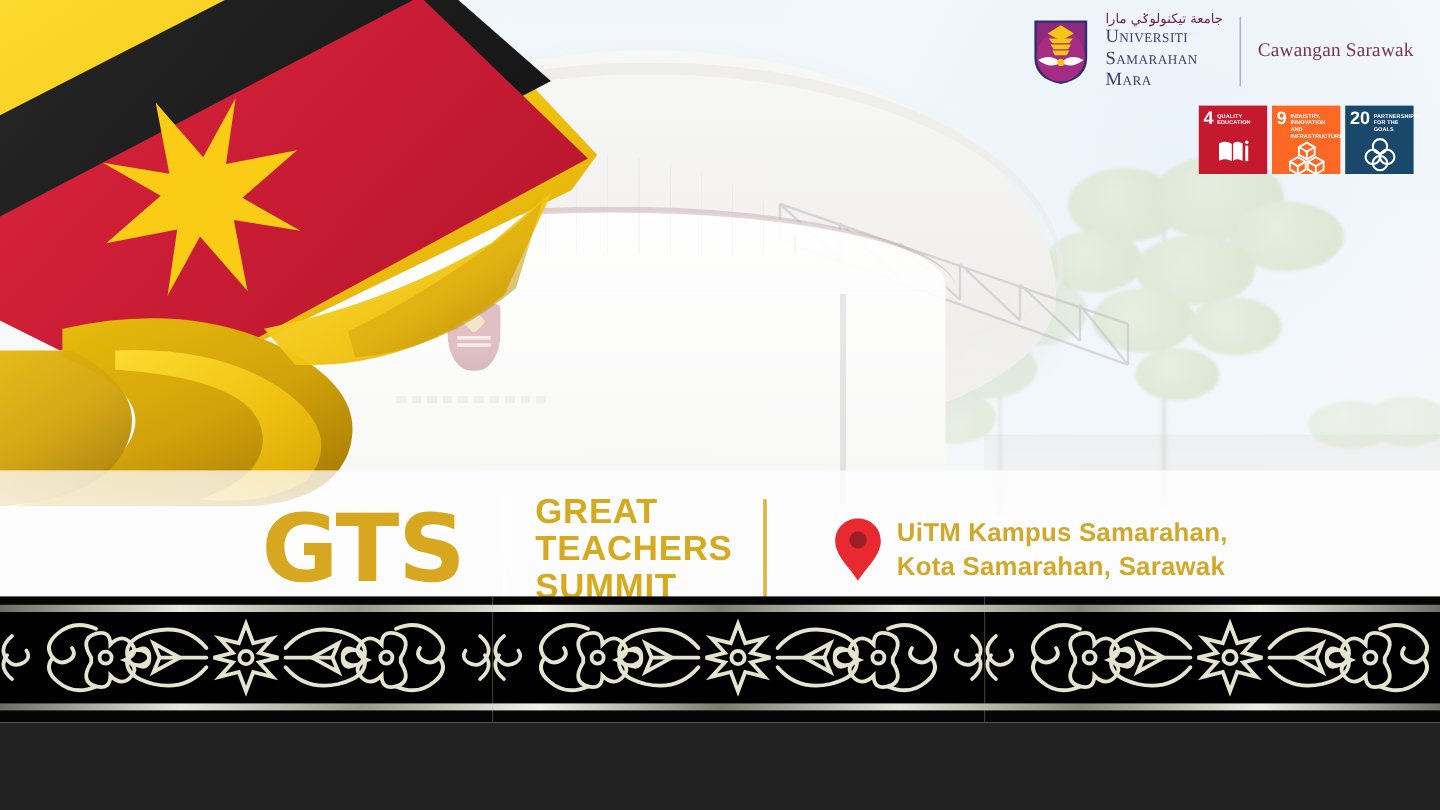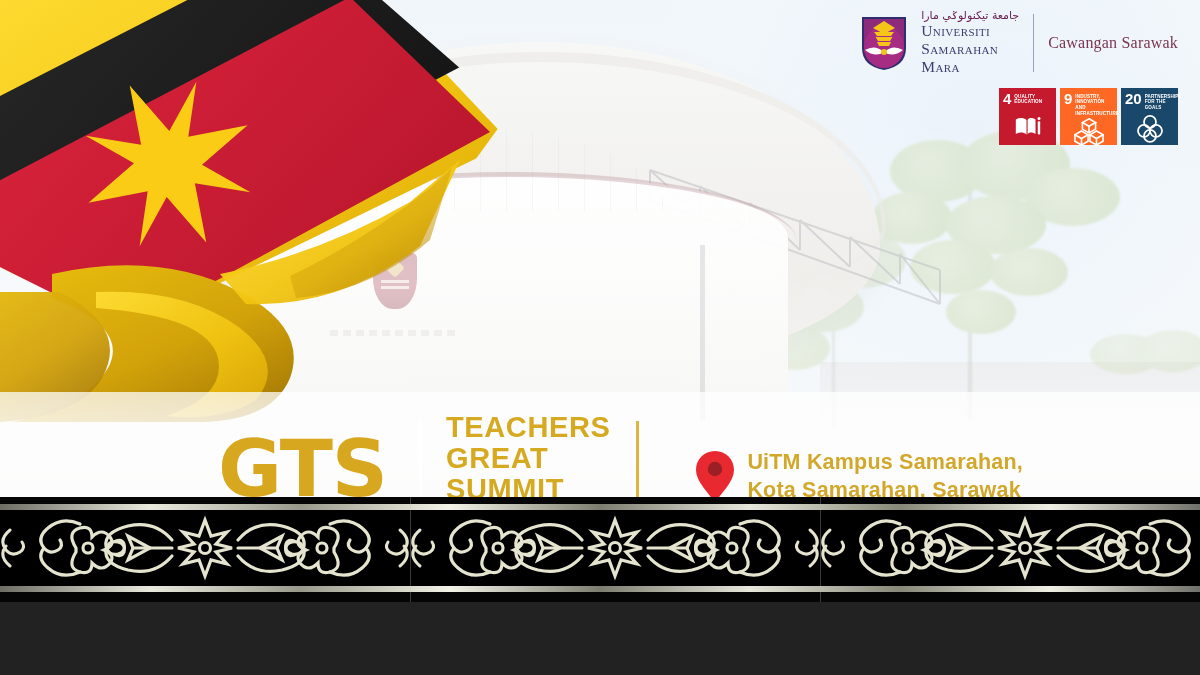--- a/index.html
+++ b/index.html
@@ -153,21 +153,21 @@
   .sdg-ico { flex:1; display:flex; align-items:center; justify-content:center; }
   .sdg-ico svg{ width:30px; height:30px; }
 
   
   .banner {
     position:absolute; left:0; right:0; top:392px; height:133px;
     background:linear-gradient(180deg, rgba(255,255,255,.74) 0%, rgba(255,255,255,.86) 40%, rgba(255,255,255,.80) 100%);
     display:flex; align-items:center;
   }
   .banner-inner{
-    display:flex; align-items:flex-end; padding-left:218px; gap:0; width:100%;
+    display:flex; align-items:center; padding-left:218px; gap:0; width:100%;
   }
   .gts-logo{
     font-size:78px; font-weight:bold; color:#d7a81f; letter-spacing:-1px;
     font-family:"DejaVu Sans", sans-serif;
     line-height:.9; margin-right:32px; white-space:nowrap;
   }
   .vr-light { width:3px; height:84px; background:rgba(255,255,255,.92); margin-right:24px; }
   .vr-gold  { width:3px; height:84px; background:#d9b63f; margin:0 26px; }
   .summit {
     color:#d6aa20; font-weight:bold; font-size:29px; line-height:1.06;
@@ -396,22 +396,22 @@
 
   </div>
 
   <div class="banner">
     <div class="banner-inner">
       <div class="gts-logo">GTS</div>
 
       <div class="vr-light"></div>
 
       <div class="summit">
+        <div>GREAT</div>
         <div>TEACHERS</div>
-        <div>GREAT</div>
         <div>SUMMIT</div>
       </div>
 
       <div class="vr-gold"></div>
 
 
       <div class="pin">
         <svg viewBox="0 0 44 56">
           <path d="M22,2 C11,2 3,10.4 3,21 C3,33 16,44 22,54 C28,44 41,33 41,21 C41,10.4 33,2 22,2 Z" fill="#E8292F"></path>
           <circle cx="22" cy="20" r="7.2" fill="#9B1F24"></circle>

